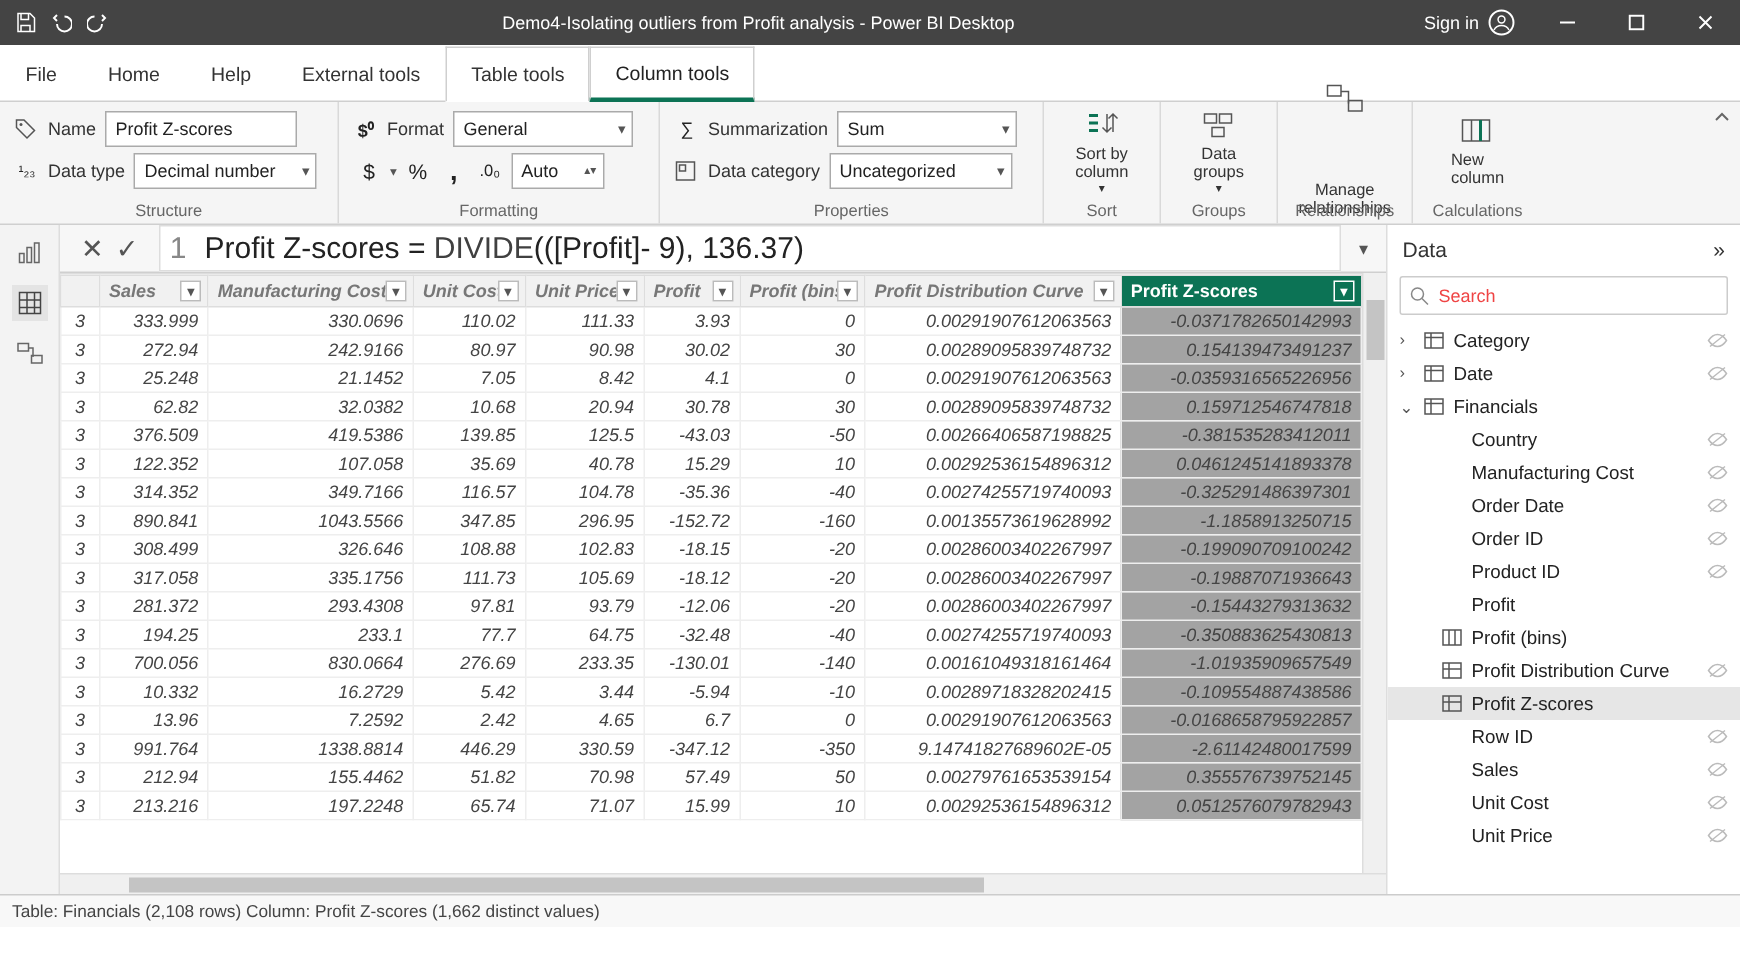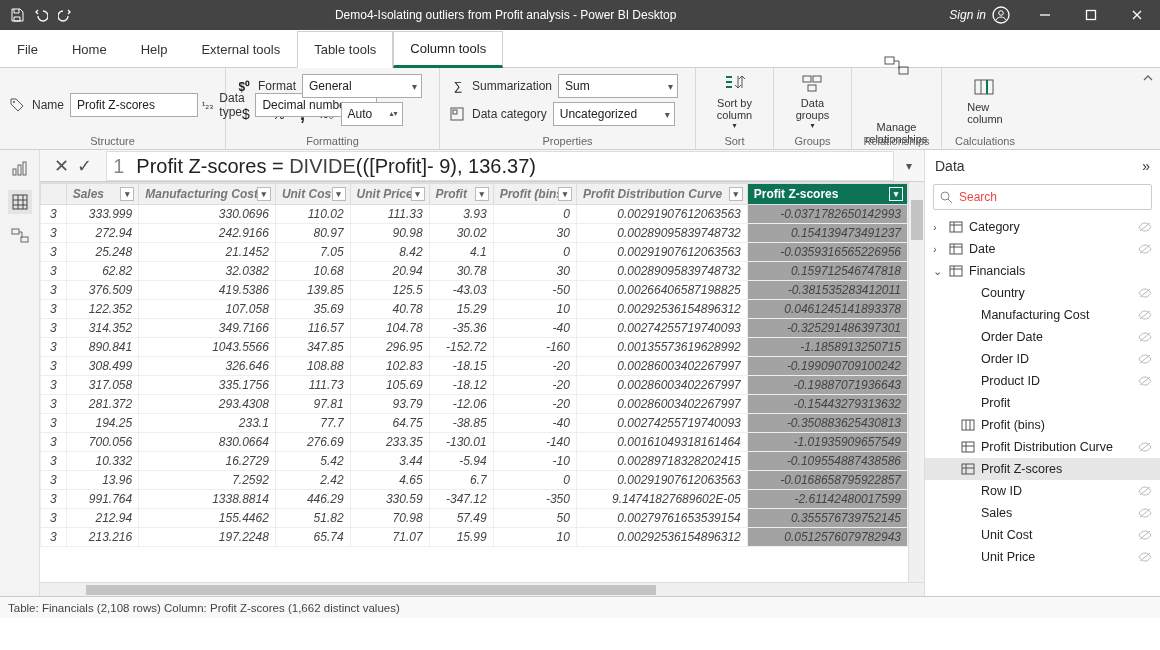--- a/index.html
+++ b/index.html
@@ -3,21 +3,21 @@
 <meta charset="utf-8">
 <style>
   * { box-sizing: border-box; margin: 0; padding: 0; font-family: "Segoe UI", Arial, sans-serif; }
   body { width: 1160px; height: 650px; background: #fff; font-size: 12px; color: #222; overflow: hidden; }
 
   
   .titlebar { height: 30px; background: #444; color: #fff; display: flex; align-items: center; }
   .titlebar .left { display: flex; align-items: center; gap: 6px; padding-left: 8px; }
   .titlebar .tb-icon { width: 18px; height: 18px; display: flex; align-items: center; justify-content: center; }
   .titlebar .title { flex: 1; text-align: center; font-size: 12px; }
-  .titlebar .right { display: flex; align-items: center; font-style: italic; }
+  .titlebar .right { display: flex; align-items: center; }
   .titlebar .signin { display: flex; align-items: center; gap: 6px; padding: 0 12px; font-size: 12px; }
   .winbtn { width: 46px; height: 30px; display: flex; align-items: center; justify-content: center; }
 
   
   .menubar { height: 38px; display: flex; align-items: flex-end; border-bottom: 1px solid #cfcfcf; background:#fff; }
   .menubar-inner { display: flex; height: 100%; }
   .tab { padding: 13px 16px; height: 100%; display: flex; align-items: center; font-size: 13px; color: #333; border: 1px solid transparent; border-bottom:none; }
   .tab.selected { border: 1px solid #cfcfcf; border-bottom: 1px solid #fff; background:#fff; position:relative; top:1px; }
   .tab.selected.green { border-bottom: 3px solid #0c7355; color: #222; }
   .tab.colcol { color: #0c7355; font-weight: 500; }
@@ -145,21 +145,21 @@
 </div>
 
 <div class="ribbon">
   <span class="collapse">
       <svg width="12" height="12">
         <path d="M2 8l4-4 4 4" fill="none" stroke="#666" stroke-width="1.3"></path>
       </svg>
     </span>
 
   <div class="group" style="width:226px">
-    <div class="group-body" style="gap:4px;align-items:center;">
+    <div class="group-body" style="flex-direction:column; gap:4px;">
       <div class="fld">
         <span class="icn">
             <svg width="14" height="14">
               <path d="M1 1h5l7 7-5 5-7-7z" fill="none" stroke="#555"></path>
               <circle cx="4" cy="4" r="1" fill="#555"></circle>
             </svg>
           </span>
         <span class="lab">Name</span>
         <div class="txtbox" style="min-width:128px">
             <span>Profit Z-scores</span>
@@ -479,21 +479,21 @@
                     <td>-20</td>
                     <td>0.00286003402267997</td>
                     <td class="sel">-0.15443279313632</td>
                   </tr>
                   <tr>
                     <td style="text-align:center">3</td>
                     <td>194.25</td>
                     <td>233.1</td>
                     <td>77.7</td>
                     <td>64.75</td>
-                    <td>-38.85</td>
+                    <td>-32.48</td>
                     <td>-40</td>
                     <td>0.00274255719740093</td>
                     <td class="sel">-0.350883625430813</td>
                   </tr>
                   <tr>
                     <td style="text-align:center">3</td>
                     <td>700.056</td>
                     <td>830.0664</td>
                     <td>276.69</td>
                     <td>233.35</td>

